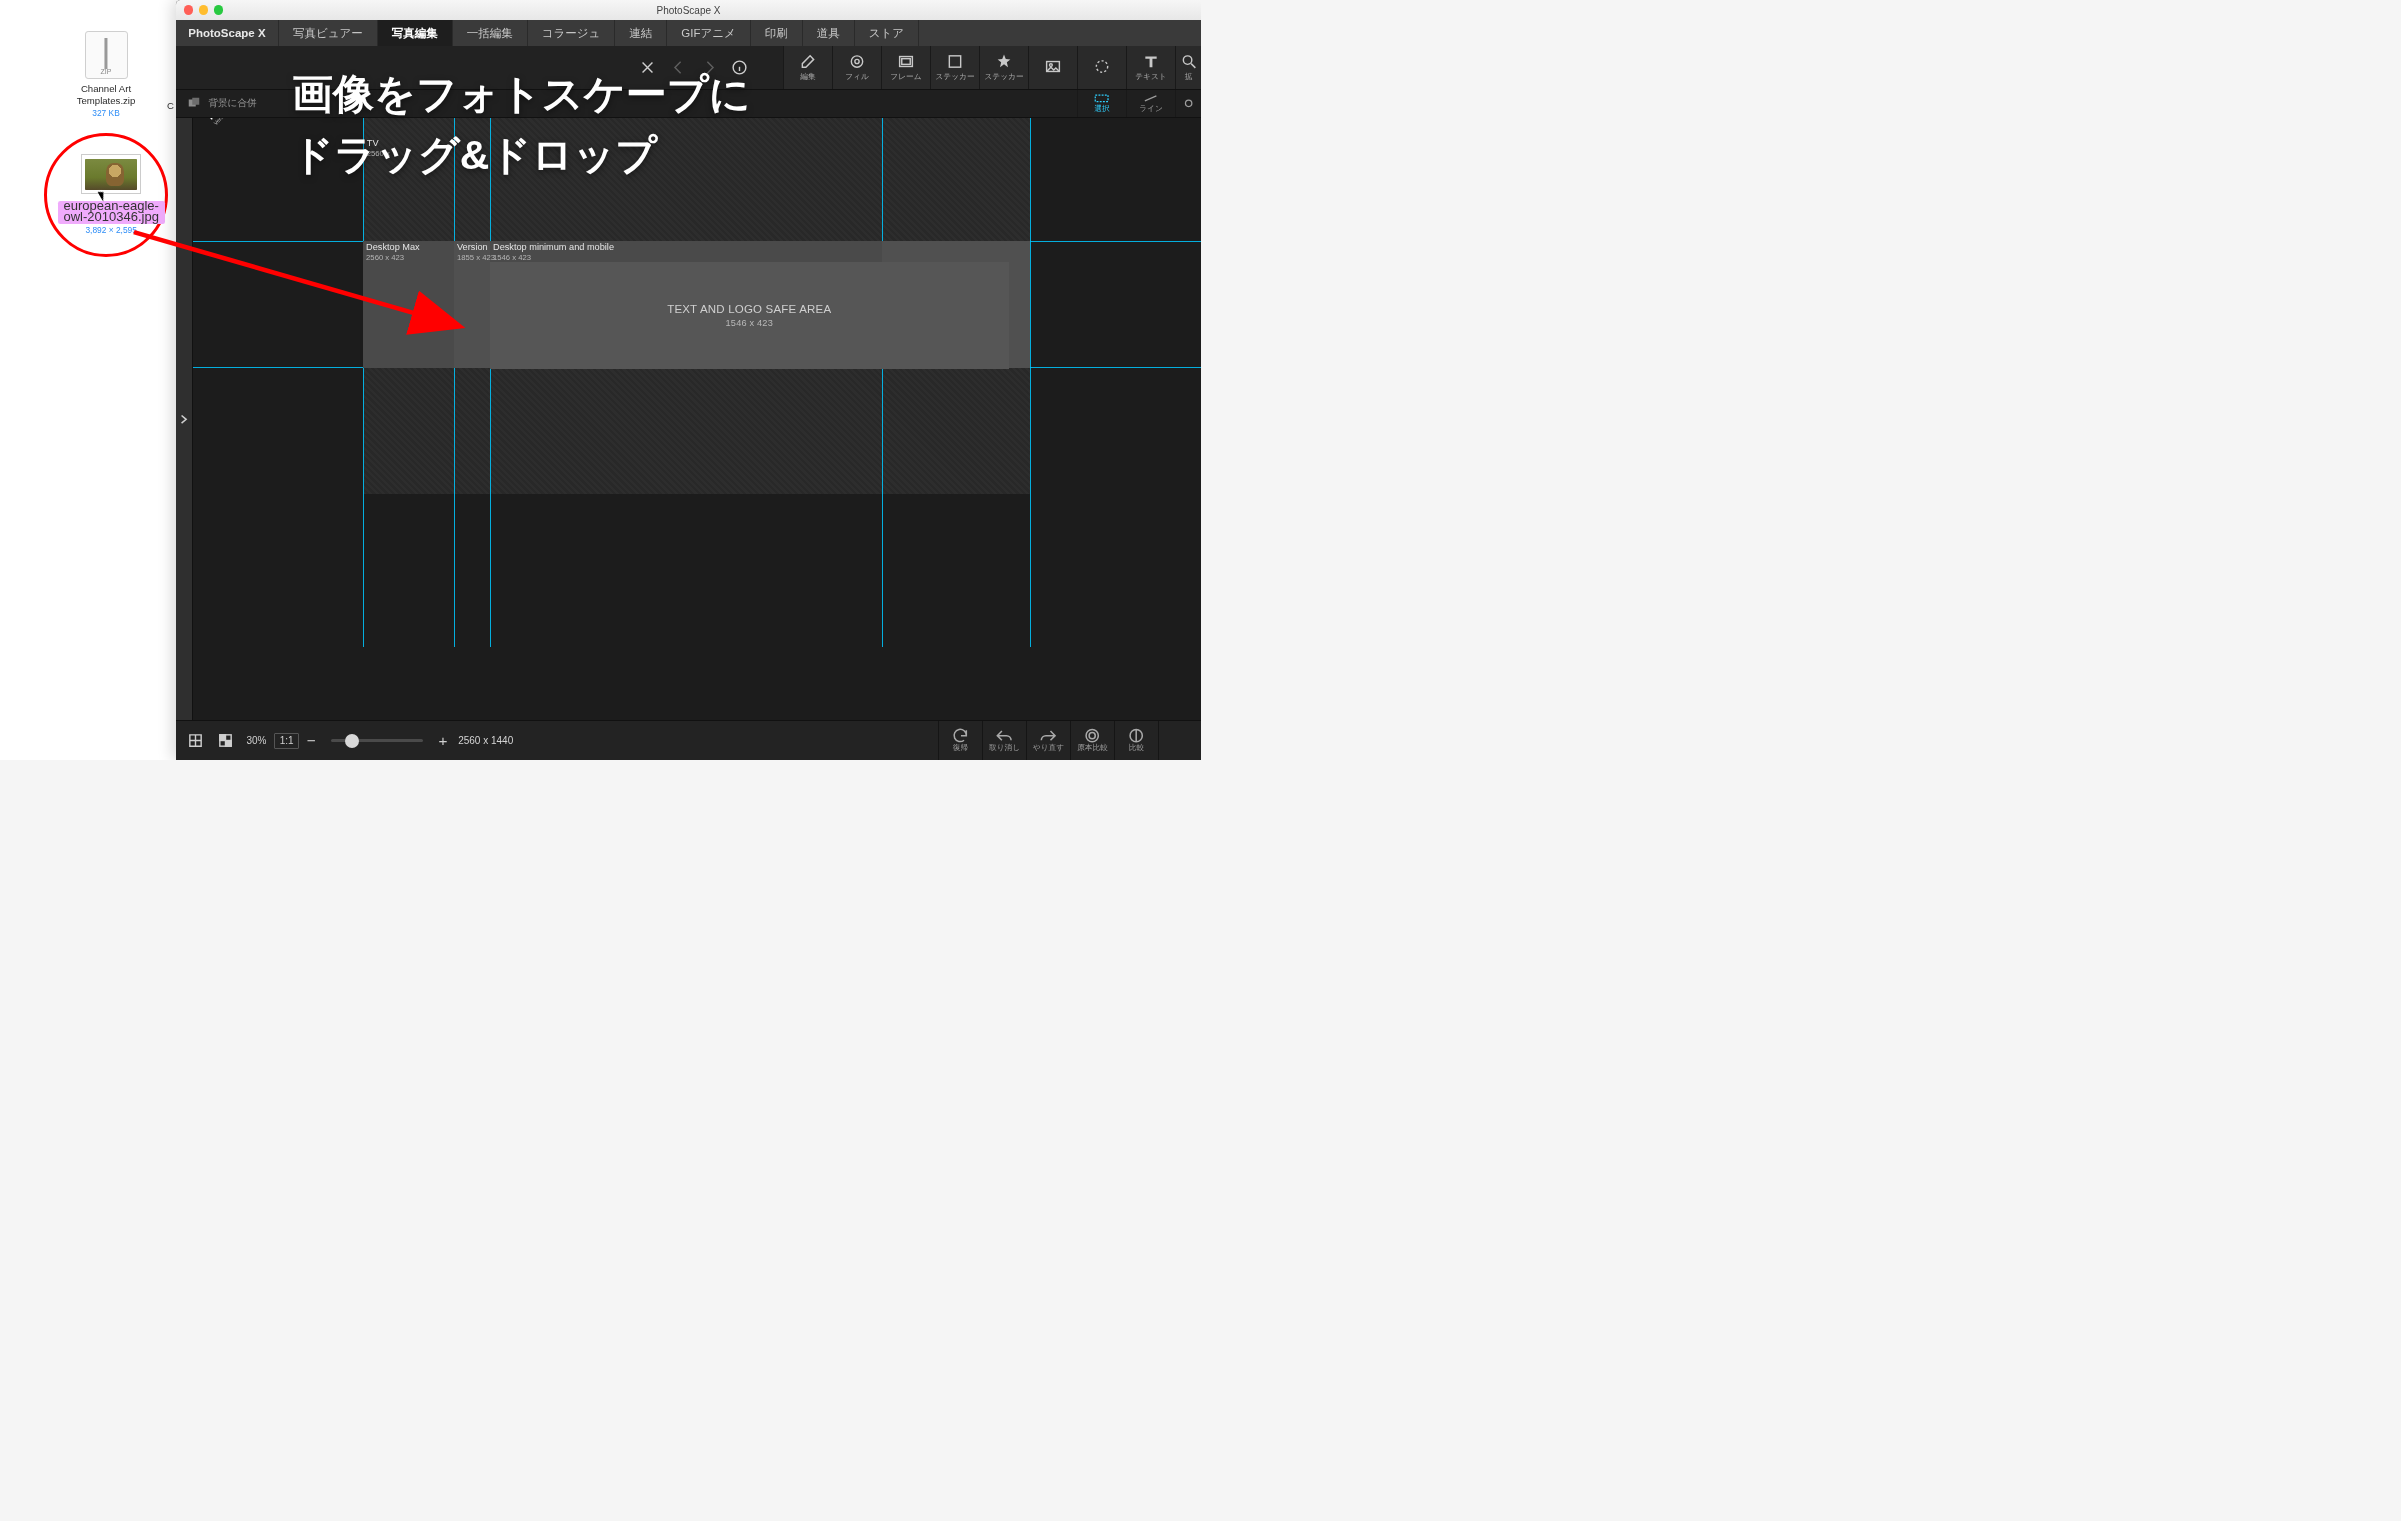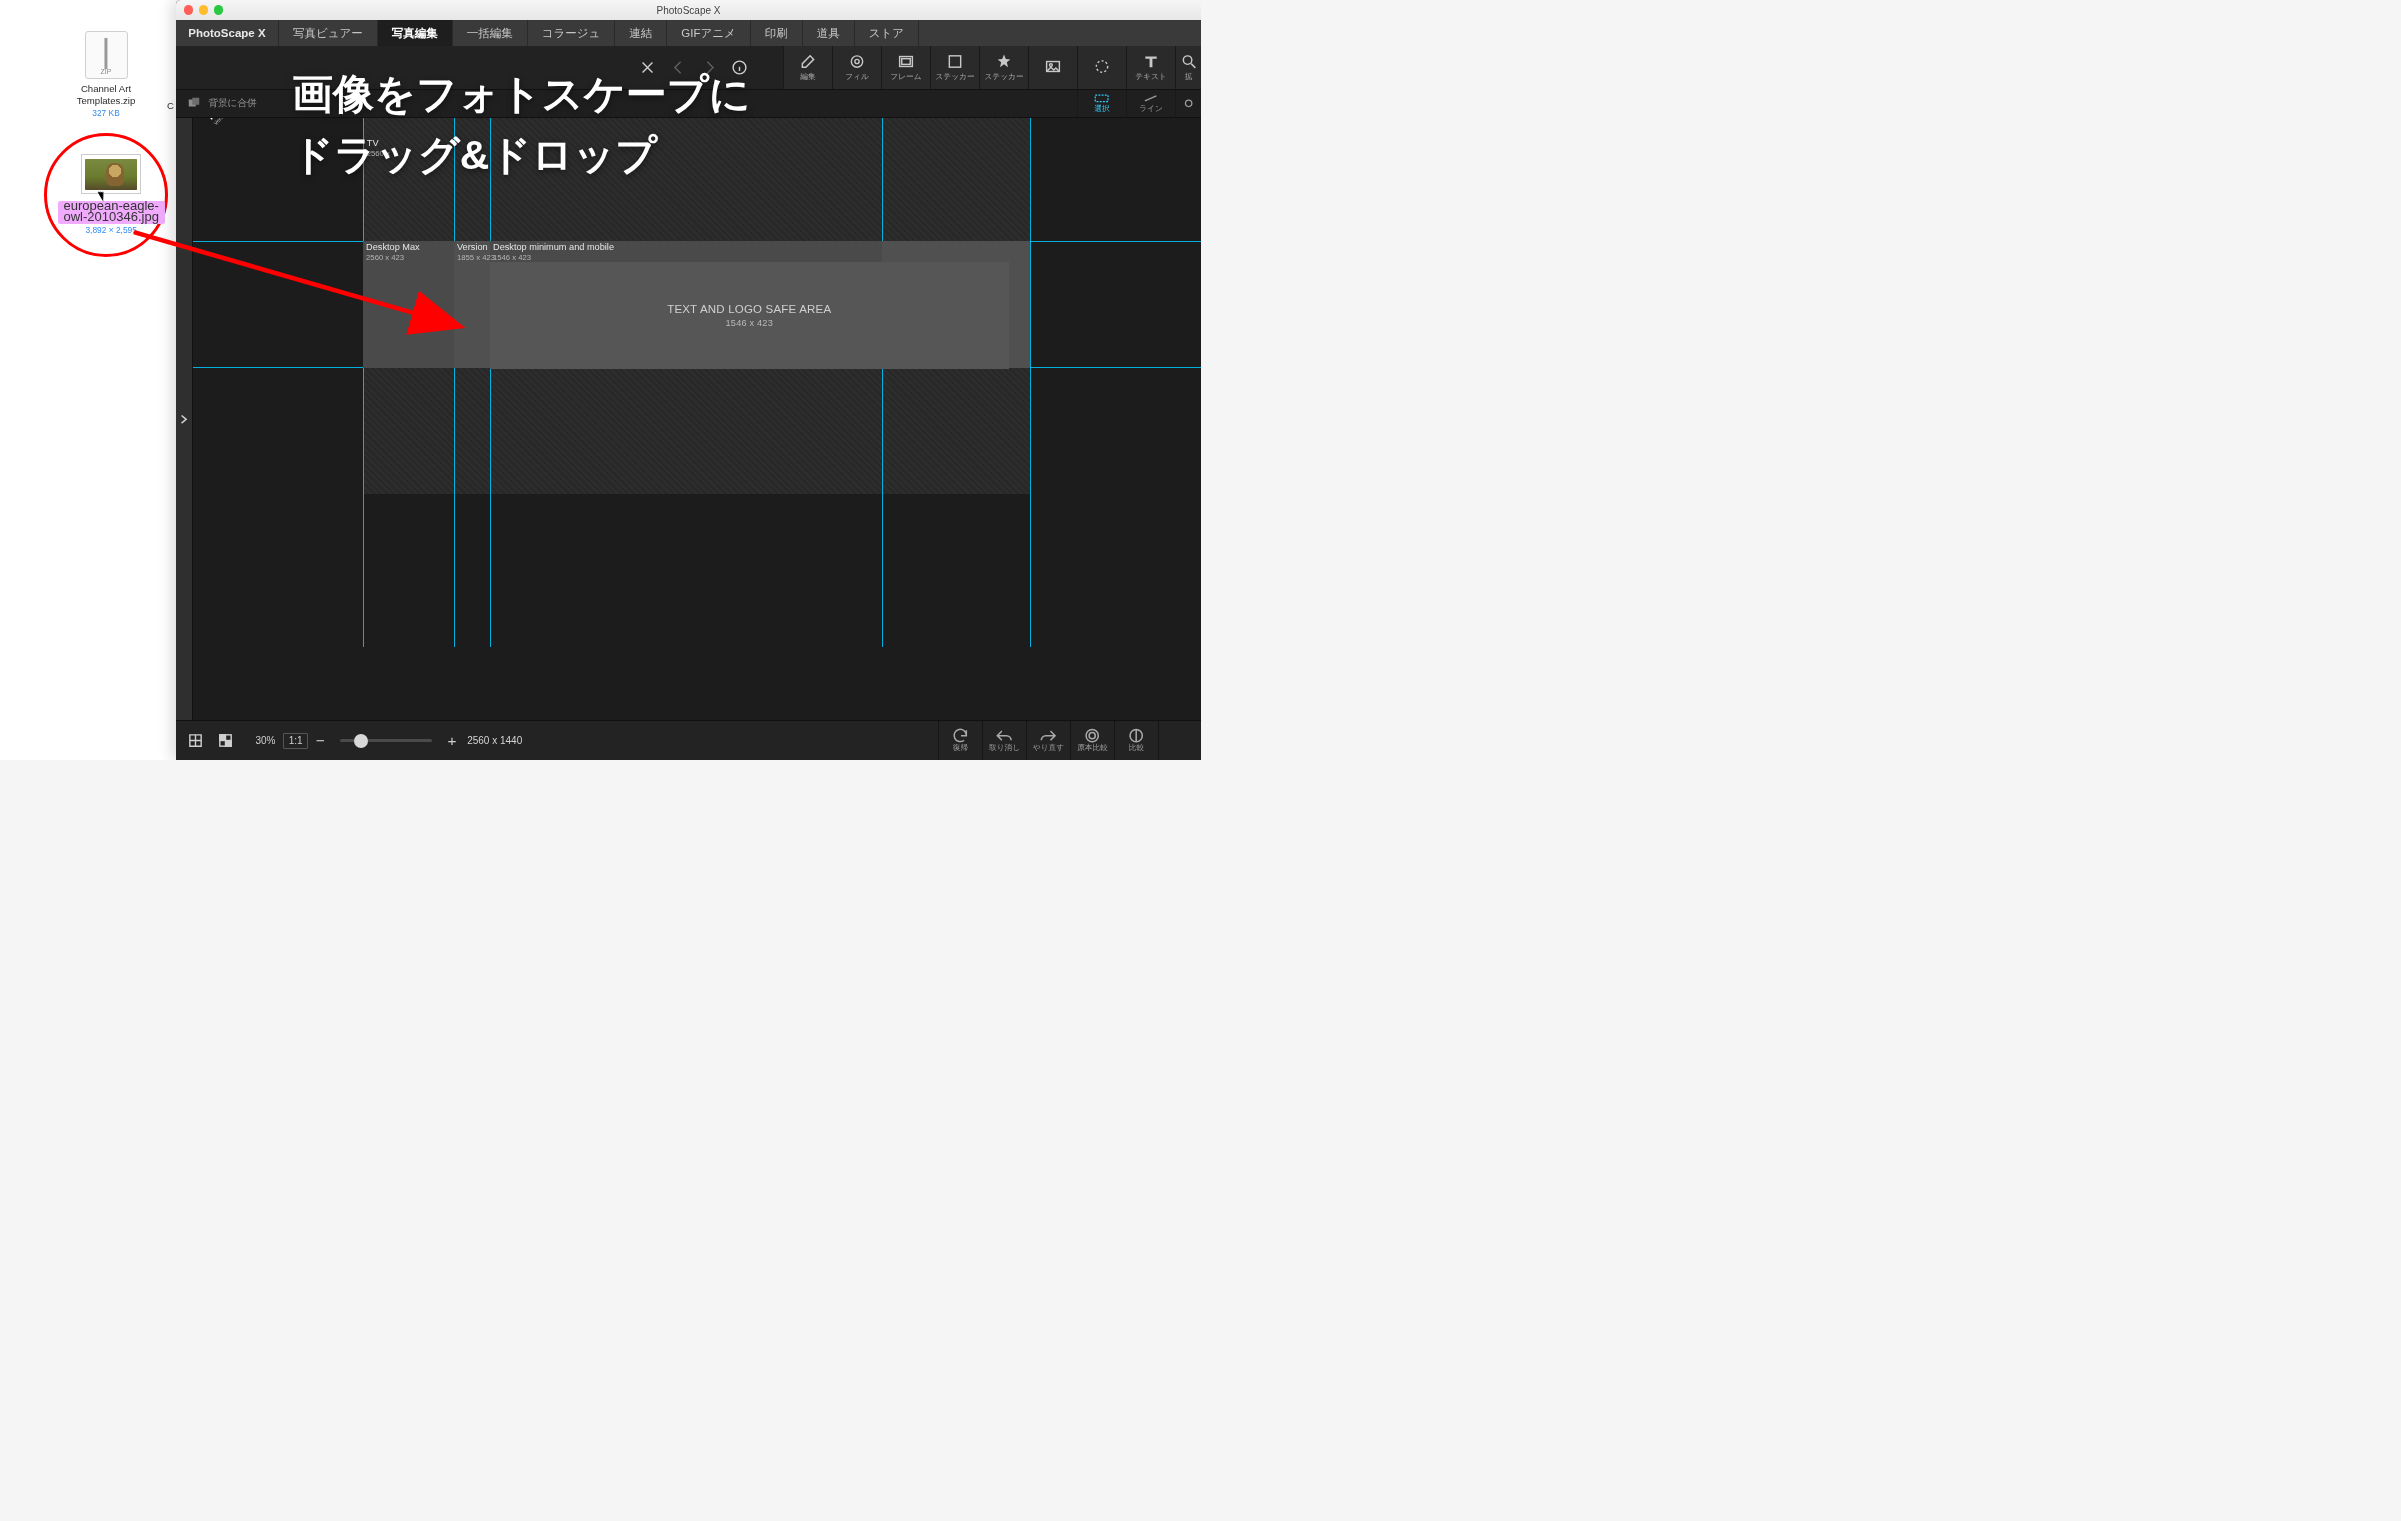--- a/index.html
+++ b/index.html
@@ -73,21 +73,21 @@
   .guide-h{position:absolute;left:-192px;right:-307px;height:0;border-top:0.8px solid #00c8ff;opacity:.85;}
   .measure{position:absolute;font-size:9.2px;color:#e5e5e5;line-height:10.7px;}
   .measure small{display:block;font-size:7.7px;color:#b5b5b5;}
   .safe{position:absolute;left:127px;top:144px;right:21.5px;height:107px;background:#565656;display:flex;flex-direction:column;align-items:center;justify-content:center;color:#cfcfcf;font-size:11.5px;letter-spacing:0.2px;}
   .safe .dim{font-size:9.2px;color:#b9b9b9;margin-top:3.1px;}
   .inner .seg{position:absolute;top:0;bottom:0;background:#505050;}
 
   .footer{position:absolute;left:0;right:0;bottom:0;height:40px;background:#232323;border-top:0.8px solid #111;display:flex;align-items:center;color:#d0d0d0;font-size:10px;}
   .footer .fbtn{width:23px;height:23px;display:flex;align-items:center;justify-content:center;margin-left:7.7px;cursor:pointer;}
   .footer .fbtn svg{width:17px;height:17px;stroke:#cfcfcf;fill:none;stroke-width:2;}
-  .zoom{margin-left:18px;display:flex;align-items:center;gap:7.7px;}
+  .zoom{margin-left:9px;display:flex;align-items:center;gap:7.7px;}
   .pill{border:0.8px solid #555;border-radius:1px;padding:1.5px 4.6px;font-size:10px;}
   .slider{position:relative;width:92px;height:3.1px;background:#4a4a4a;border-radius:1.5px;margin:0 7.7px;}
   .slider .knob{position:absolute;left:14px;top:-5.4px;width:14px;height:14px;border-radius:50%;background:#d8d8d8;}
   .dimtxt{margin-left:10.7px;color:#d5d5d5;}
   .footer .right{position:absolute;right:20px;top:0;bottom:0;display:flex;}
   .ftool{width:44px;display:flex;flex-direction:column;align-items:center;justify-content:center;font-size:7.7px;color:#9d9d9d;border-left:0.8px solid #151515;cursor:pointer;}
   .ftool svg{width:18.4px;height:15.3px;stroke:#a9a9a9;fill:none;stroke-width:2;}
   .ftool.end{width:23px;}
 
   .overlay-text{position:absolute;left:292px;top:64px;right:31px;color:#fff;font-weight:700;font-size:41px;line-height:61px;text-shadow:0 1.5px 6.1px rgba(0,0,0,.5);pointer-events:none;}

